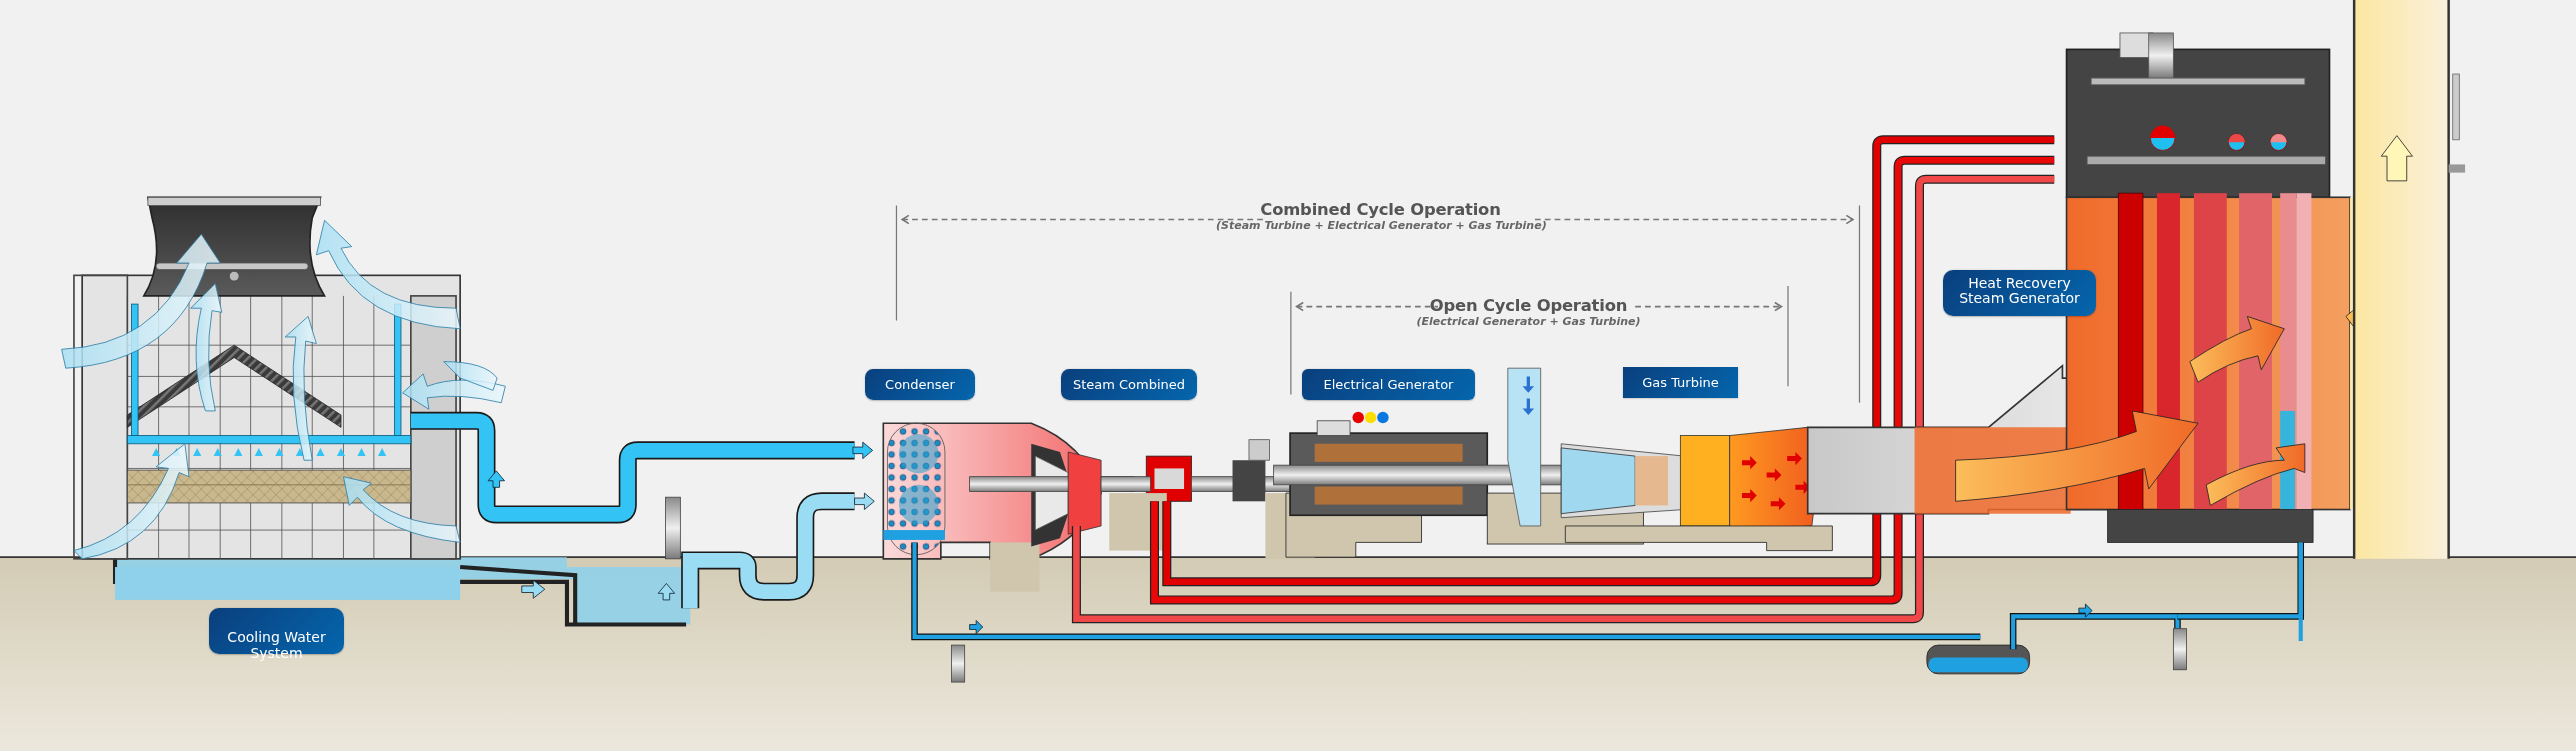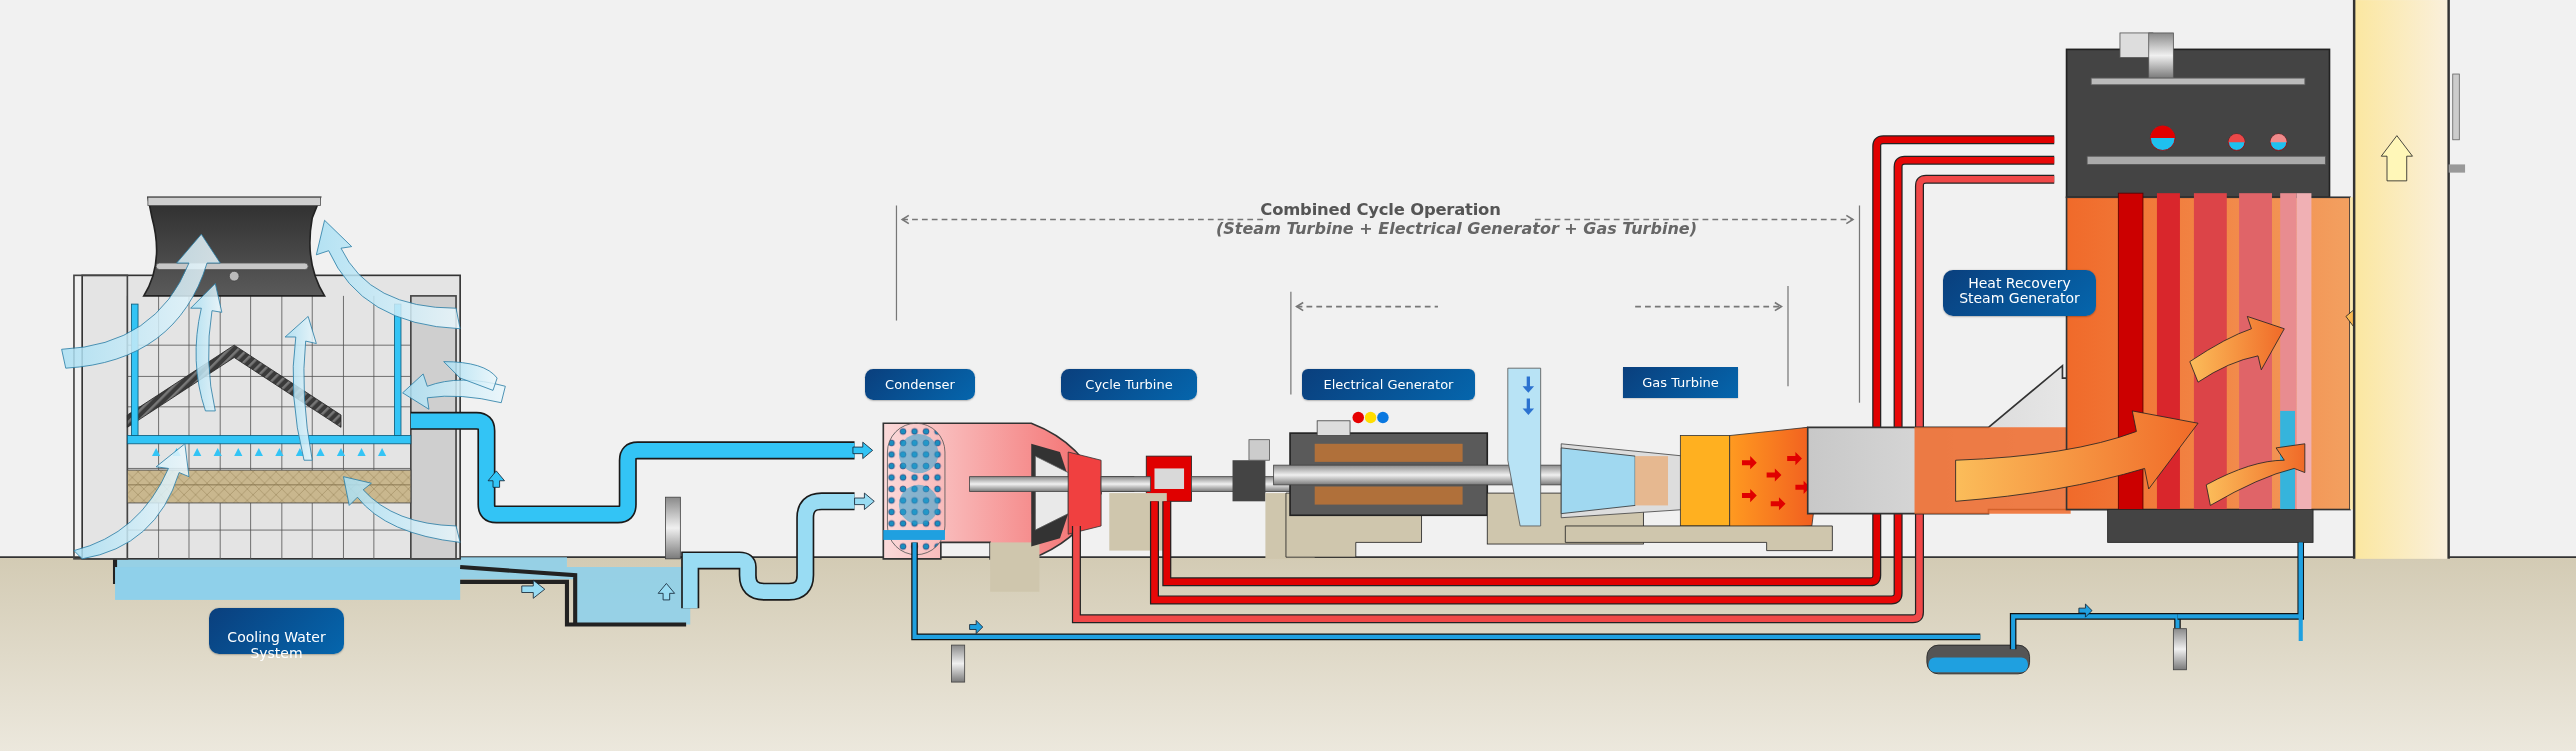--- a/index.html
+++ b/index.html
@@ -7,21 +7,21 @@
   #stage { position: relative; width: 2576px; height: 752px; }
   svg#diagram { position: absolute; left: 0; top: 0; }
   .label-badge {
     position: absolute; color: #fff; font-family: "DejaVu Sans", sans-serif; font-weight: normal;
     background: linear-gradient(135deg, #0a3f7d 0%, #0566ad 100%);
     border-radius: 10px; text-align: center; white-space: pre-line; line-height: 1.12;
     box-shadow: 0 0.8px 1.6px rgba(0,0,0,0.25);
   }
   .op-title { position: absolute; font-family: "DejaVu Sans", sans-serif; color: #555; text-align: center; white-space: nowrap; font-weight: bold; }
   .op-title .main { font-size: 16.4px; letter-spacing: -0.2px; }
-  .op-title .sub { font-size: 16px; font-style: italic; color: #666; }
+  .op-title .sub { font-size: 11px; font-style: italic; color: #666; }
 </style>
 </head>
 <body>
 
 <div id="stage">
 
 <svg id="diagram" width="2576" height="752" viewBox="0 0 3135 915">
   <defs>
     <linearGradient id="groundGrad" x1="0" y1="0" x2="0" y2="1">
       <stop offset="0" stop-color="#d3cbb4"></stop>
@@ -305,24 +305,28 @@
     <line x1="1990" y1="373" x2="2168" y2="373" stroke-width="2" stroke-dasharray="7 5"></line>
     <path d="M1586 368 L1578 373 L1586 378" stroke-width="2"></path>
     <path d="M2160 368 L2168 373 L2160 378" stroke-width="2"></path>
   </g>
 </svg>
 
 <div class="op-title" style="left:1216px; top:200px; width:329px;">
   <div class="main">Combined Cycle Operation</div>
   <div class="sub">(Steam Turbine + Electrical Generator + Gas Turbine)</div>
 </div>
+<div class="op-title" style="left:1397px; top:296px; width:263px;">
+  <div class="main">Open Cycle Operation</div>
+  <div class="sub">(Electrical Generator + Gas Turbine)</div>
+</div>
 
 <div class="label-badge" style="left:209px; top:608px; width:135px; height:46px; font-size:14px; padding-top:22px; box-sizing:border-box;">Cooling Water
 System</div>
 <div class="label-badge" style="left:865px; top:369px; width:110px; height:31px; font-size:13px; line-height:31px; border-radius:8.2px;">Condenser</div>
-<div class="label-badge" style="left:1061px; top:369px; width:136px; height:31px; font-size:13px; line-height:31px; border-radius:8.2px;">Cycle Turbine</div>
+<div class="label-badge" style="left:1061px; top:369px; width:136px; height:31px; font-size:13px; line-height:31px; border-radius:8.2px;">Steam Combined</div>
 <div class="label-badge" style="left:1302px; top:369px; width:173px; height:31px; font-size:13px; line-height:31px; border-radius:6px;">Electrical Generator</div>
 <div class="label-badge" style="left:1623px; top:367px; width:115px; height:31px; font-size:13px; line-height:31px; border-radius:0;">Gas Turbine</div>
 <div class="label-badge" style="left:1943px; top:270px; width:153px; height:46px; font-size:14px; padding-top:5.8px; box-sizing:border-box;">Heat Recovery
 Steam Generator</div>
 
 </div>
 
 
 </body></html>

